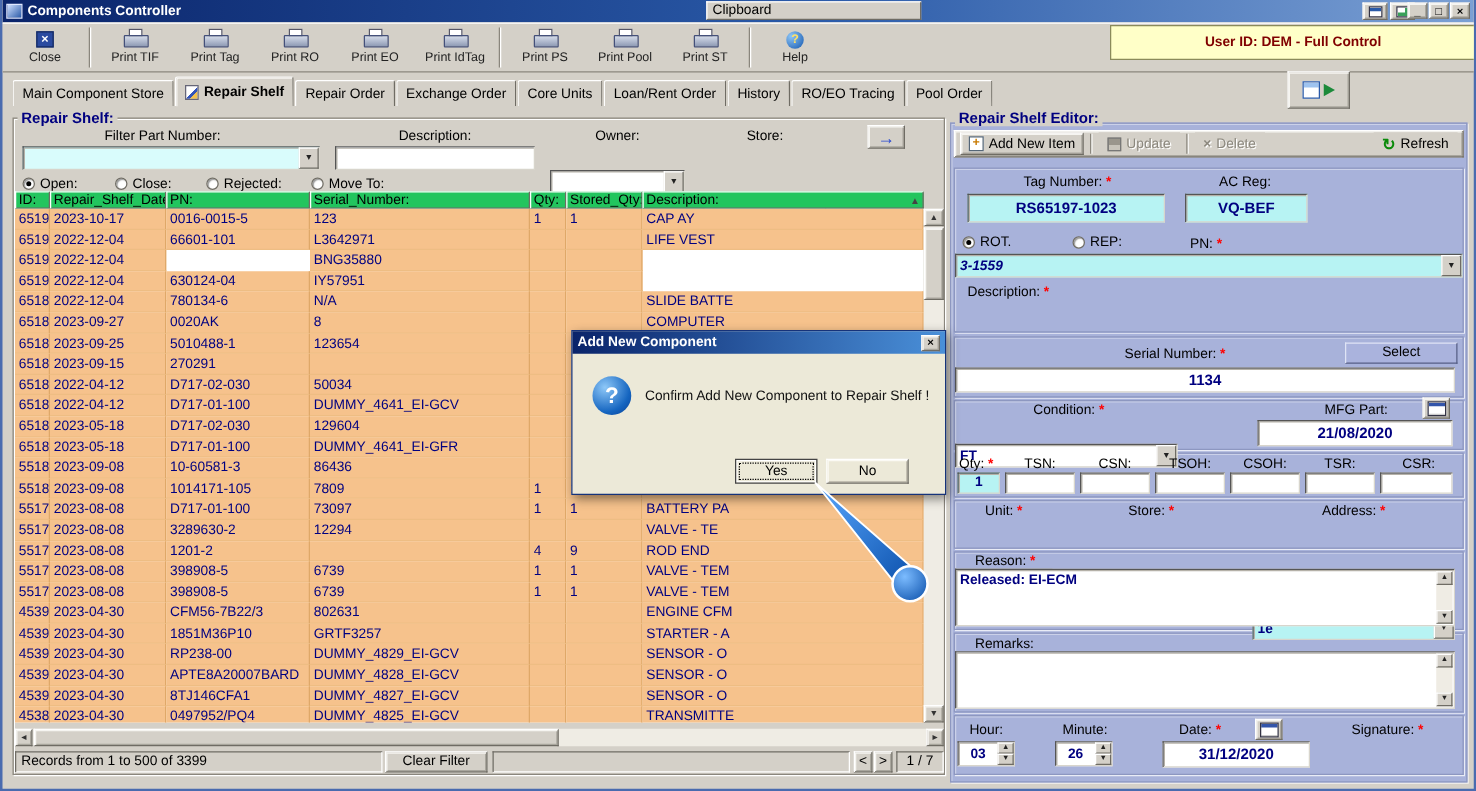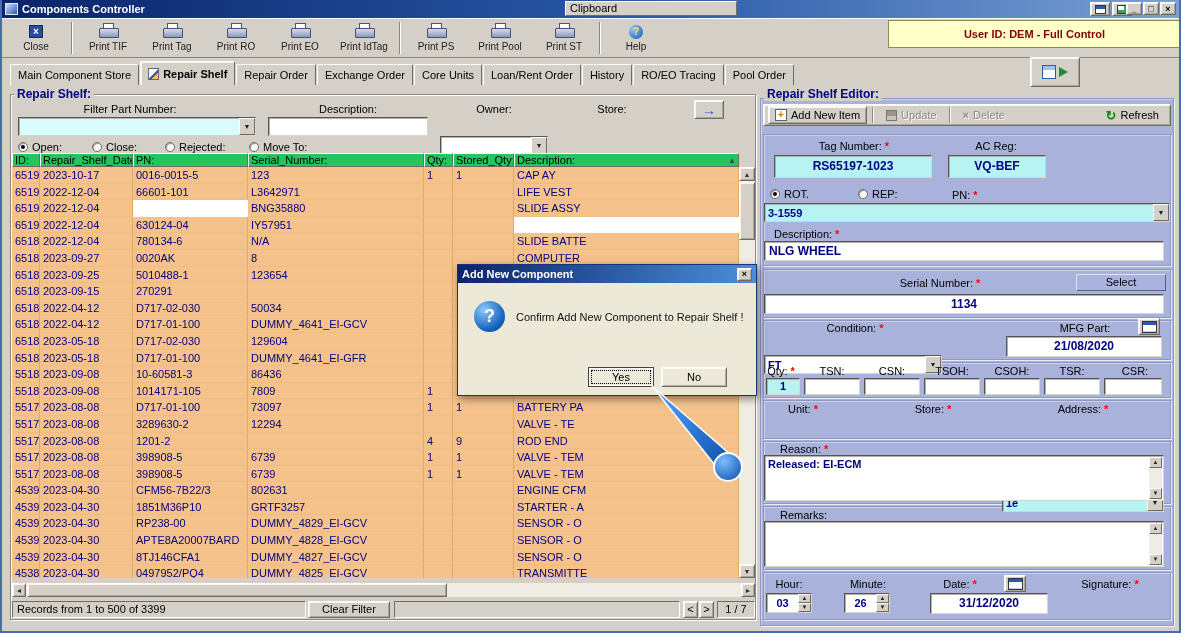--- a/index.html
+++ b/index.html
@@ -302,21 +302,20 @@
           <div class="gc" style="width: 61px;"></div>
           <div class="gc" style="width: 225px;">LIFE VEST</div>
         </div>
         <div class="grow">
           <div class="gc" style="width: 28px;">65191</div>
           <div class="gc" style="width: 93px;">2022-12-04</div>
           <div class="gc" style="width: 115px; margin-top: 40px;">5A3307-9</div>
           <div class="gc" style="width: 176px;">BNG35880</div>
           <div class="gc" style="width: 29px;"></div>
           <div class="gc" style="width: 61px;"></div>
-          <div class="gc" style="width: 225px;">SLIDE ASSY</div>
         </div>
         <div class="grow">
           <div class="gc" style="width: 28px;">65190</div>
           <div class="gc" style="width: 93px;">2022-12-04</div>
           <div class="gc" style="width: 115px;">630124-04</div>
           <div class="gc" style="width: 176px;">IY57951</div>
           <div class="gc" style="width: 29px;"></div>
           <div class="gc" style="width: 61px;"></div>
         </div>
         <div class="grow">
@@ -579,29 +578,28 @@
 
     <div class="radio" style="left:10px;top:100px;">
         <span class="rb sel"></span>
         <span>ROT.</span>
       </div>
     <div class="radio" style="left:98px;top:100px;">
         <span class="rb"></span>
         <span>REP:</span>
       </div>
     <div class="abs lbl" style="left:192px;top:101px;"><span>PN:</span><span class="req">*</span></div>
-    <div class="abs combo field cyan" style="left:4px;top:115px;width:406px;height:19px;">
+    <div class="abs combo field cyan" style="left:4px;top:115px;width:406px;height:19px;font-style:italic;">
       <span class="cval navy">3-1559</span>
       <span class="cbtn">
           <span>▼</span>
         </span>
     </div>
 
     <div class="abs lbl" style="left:14px;top:140px;"><span>Description:</span><span class="req">*</span></div>
-    <div class="abs field navy" style="left:4px;top:153px;width:400px;height:20px;line-height:18px;padding-left:4px;font-size:12px;">NLG WHEEL</div>
 
     <div class="abs lbl ctr" style="left:90px;top:189px;width:180px;"><span>Serial Number:</span><span class="req">*</span></div>
     <div class="abs ctr" style="left:316px;top:186px;width:90px;height:17px;line-height:15px;background:#aab3dd;border:1px solid;border-color:#dfe4f5 #565f85 #565f85 #dfe4f5;">Select</div>
     <div class="abs field ctr navy" style="left:4px;top:206px;width:400px;height:20px;line-height:18px;font-size:12px;">1134</div>
 
     <div class="abs lbl ctr" style="left:30px;top:234px;width:130px;"><span>Condition:</span><span class="req">*</span></div>
     <div class="abs lbl ctr" style="left:280px;top:234px;width:90px;">MFG Part:</div>
     <div class="abs raised" style="left:378px;top:230px;width:22px;height:17px;display:flex;align-items:center;justify-content:center;">
         <span class="cal"></span>
       </div>
@@ -623,21 +621,21 @@
 
     <div class="abs field cyan ctr navy" style="left:6px;top:290px;width:34px;height:17px;line-height:15px;">1</div>
     <div class="abs field" style="left:44px;top:290px;width:56px;height:17px;"></div>
     <div class="abs field" style="left:104px;top:290px;width:56px;height:17px;"></div>
     <div class="abs field" style="left:164px;top:290px;width:56px;height:17px;"></div>
     <div class="abs field" style="left:224px;top:290px;width:56px;height:17px;"></div>
     <div class="abs field" style="left:284px;top:290px;width:56px;height:17px;"></div>
     <div class="abs field" style="left:344px;top:290px;width:58px;height:17px;"></div>
 
     <div class="abs lbl ctr" style="left:4px;top:315px;width:78px;"><span>Unit:</span><span class="req">*</span></div>
-    <div class="abs lbl ctr" style="left:100px;top:315px;width:146px;"><span>Store:</span><span class="req">*</span></div>
+    <div class="abs lbl ctr" style="left:88px;top:315px;width:146px;"><span>Store:</span><span class="req">*</span></div>
     <div class="abs lbl ctr" style="left:242px;top:315px;width:162px;"><span>Address:</span><span class="req">*</span></div>
     <div class="abs combo field" style="left:4px;top:329px;width:78px;height:19px;">
       <span class="cval navy">EA</span>
       <span class="cbtn">
           <span>▼</span>
         </span>
     </div>
     <div class="abs combo field cyan" style="left:88px;top:329px;width:146px;height:19px;">
       <span class="cval navy">AL_DME</span>
       <span class="cbtn">

